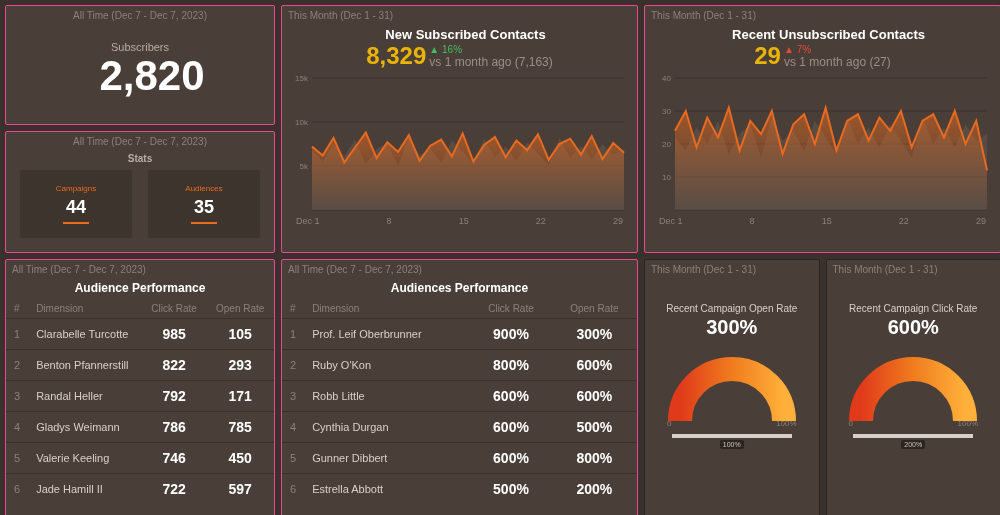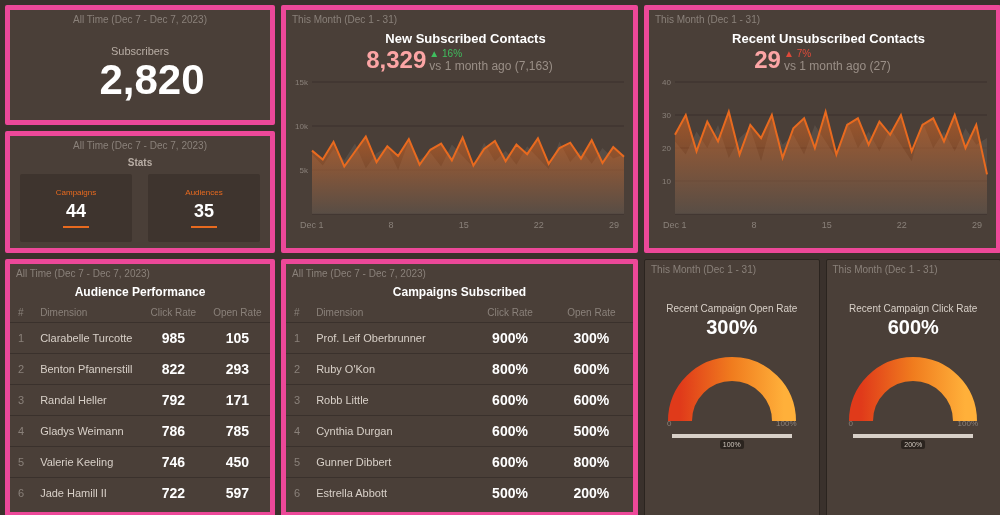--- a/index.html
+++ b/index.html
@@ -14,21 +14,21 @@
   }
   .grid {
     display: grid;
     grid-template-columns: 270px 357px 357px;
     grid-template-rows: 120px 122px 258px;
     gap: 6px;
     padding: 5px;
   }
   .card {
     background: #4a3f38;
-    border: 5px solid #ec4899;
+    border: 1px solid #ec4899;
     border-radius: 2px;
     position: relative;
     overflow: hidden;
   }
   .range-label {
     color: #8a817a;
     font-size: 10px;
     padding: 4px 6px;
   }
   .subscribers { grid-column: 1; grid-row: 1; text-align: center; }
@@ -44,21 +44,21 @@
     border-radius: 2px;
   }
   .mini .lbl { color: #e86a1f; font-size: 8px; margin-bottom: 4px; }
   .mini .val { color: #fff; font-size: 18px; font-weight: 700; }
   .mini .accent { width: 26px; height: 2px; background: #e86a1f; margin-top: 4px; }
 
   .linecard1 { grid-column: 2; grid-row: 1 / span 2; }
   .linecard2 { grid-column: 3; grid-row: 1 / span 2; }
   .lc-head { text-align: center; margin-top: 2px; }
   .lc-title { color: #fff; font-size: 13px; font-weight: 600; margin-left: 12px; }
-  .lc-big { color: #fca5a5; font-size: 24px; font-weight: 700; display: inline-block; vertical-align: middle; text-align: center; }
+  .lc-big { color: #eab308; font-size: 24px; font-weight: 700; display: inline-block; vertical-align: middle; text-align: center; }
   .delta { font-size: 10px; display: inline-block; vertical-align: middle; text-align: left; }
   .delta .up { color: #3fbf5e; }
   .delta .down { color: #e04a3a; }
   .delta .sub { color: #9a8f87; font-size: 12px; display: block; }
   .chart-svg { display: block; margin: 4px auto 0; }
   .x-ticks { display: flex; justify-content: space-between; padding: 2px 14px 4px; color: #8a817a; font-size: 9px; }
 
   .table-card .tbl-title { color: #fff; text-align: center; font-size: 12px; font-weight: 600; margin-top: 2px; }
   table { width: 100%; border-collapse: collapse; font-size: 11px; margin-top: 4px; }
   th { color: #8a817a; font-weight: 400; text-align: left; padding: 4px 8px; font-size: 10px; }
@@ -232,21 +232,21 @@
        <td>Jade Hamill II</td>
        <td class="num">722</td>
        <td class="num">597</td>
      </tr>
         </tbody>
     </table>
   </div>
 
   <div class="card tablecard2 table-card">
     <div class="range-label">All Time (Dec 7 - Dec 7, 2023)</div>
-    <div class="tbl-title">Campaigns Subscribed</div>
+    <div class="tbl-title">Audiences Performance</div>
     <table>
       <thead>
           <tr>
         <th>#</th>
         <th>Dimension</th>
         <th class="num">Click Rate</th>
         <th class="num">Open Rate</th>
       </tr>
         </thead>
       <tbody>

